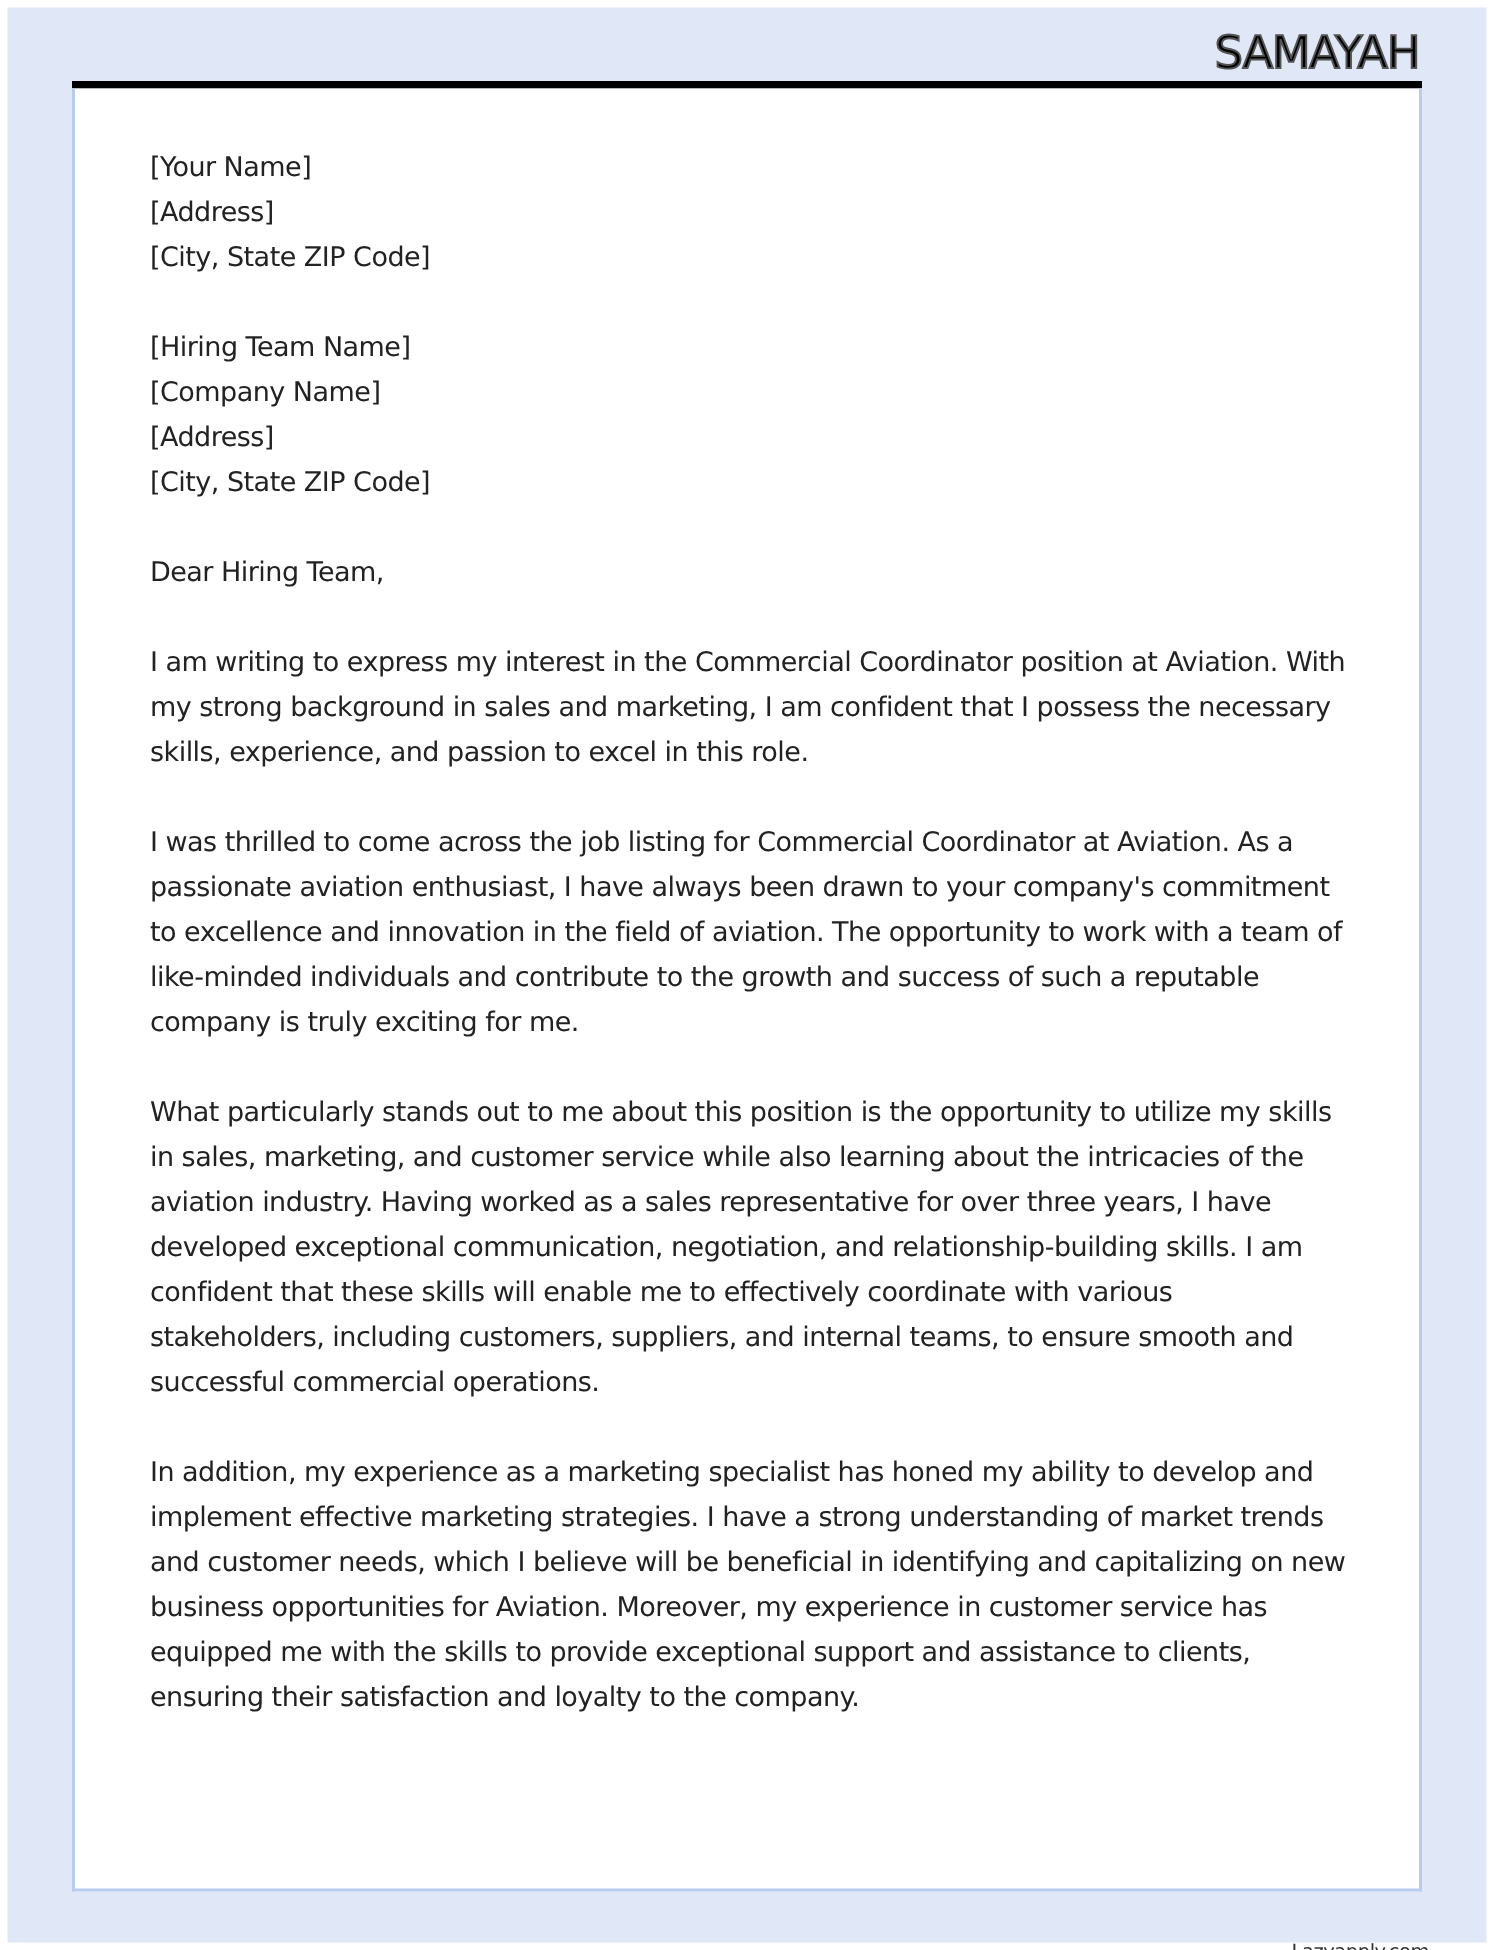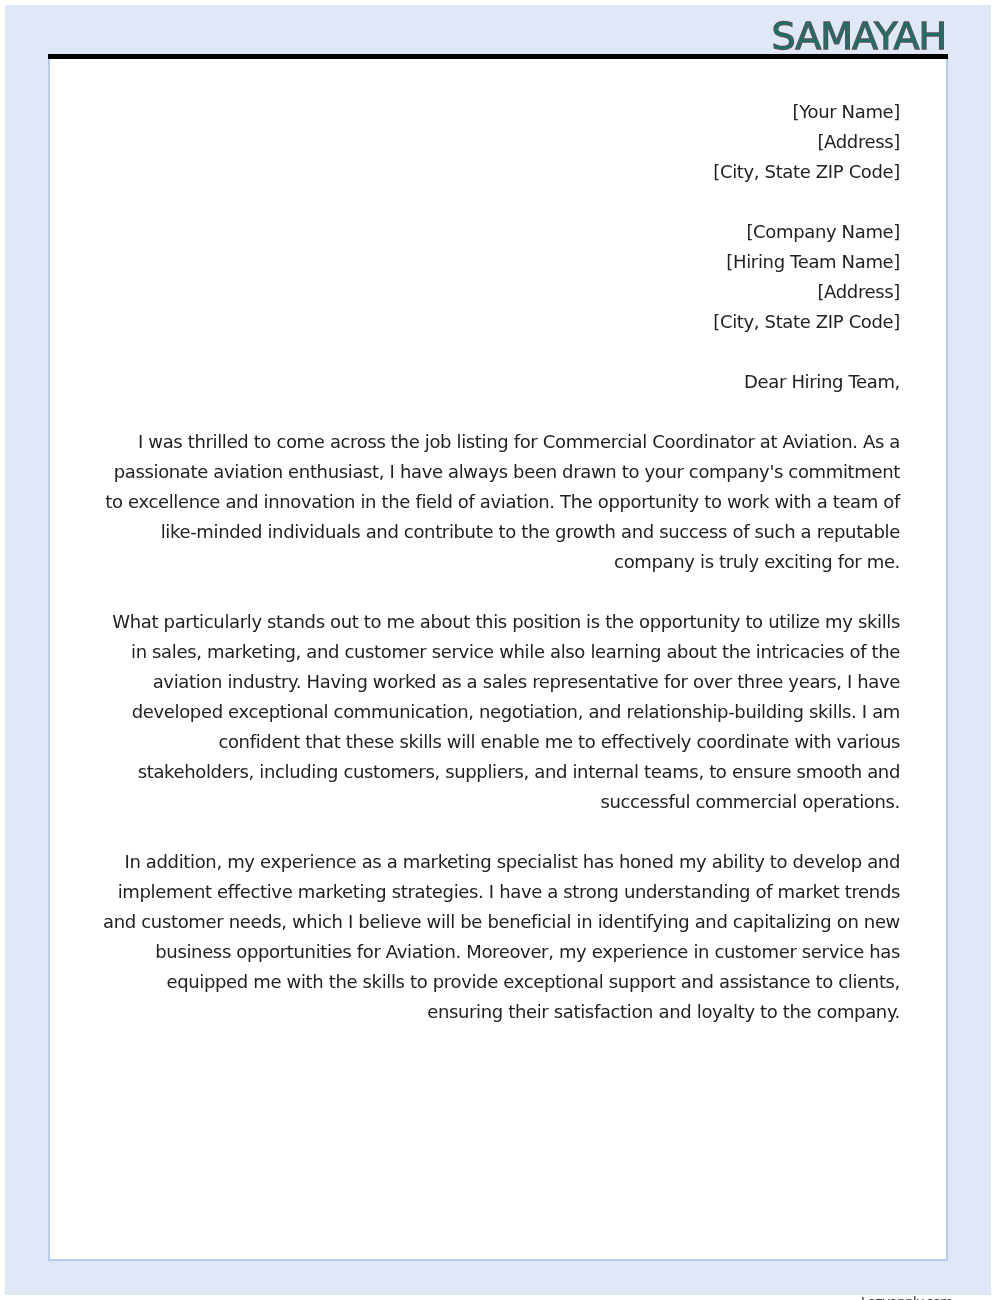--- a/index.html
+++ b/index.html
@@ -20,23 +20,23 @@
       top: 5px;
       width: 986px;
       height: 1290px;
       background: #e0e8f8;
     }
     .brand {
       position: absolute;
       right: 50px;
       top: 14px;
       font-family: "DejaVu Sans", sans-serif;
-      font-size: 38px;
+      font-size: 30px;
       letter-spacing: -1px;
-      color: #0f766e;
+      color: #000000;
       -webkit-text-stroke: 1.3px #555555;
       line-height: 44px;
     }
     .top-rule {
       position: absolute;
       left: 48px;
       top: 54px;
       width: 900px;
       height: 5px;
       background: #000000;
@@ -58,21 +58,20 @@
       top: 97px;
       width: 800px;
       font-family: "DejaVu Sans", sans-serif;
       font-size: 18px;
       line-height: 30px;
       color: #222222;
       letter-spacing: -0.35px;
     }
     .letter p {
       margin: 0 0 30px 0;
-      text-align: right;
     }
     .letter .block-line {
       display: block;
     }
     .watermark {
       position: absolute;
       left: 848px;
       top: 1294px;
       font-family: "DejaVu Sans", sans-serif;
       font-size: 13px;
@@ -89,24 +88,25 @@
 <div class="top-rule"></div>
 <div class="page"></div>
 
 <div class="letter">
   <p>
     <span class="block-line">[Your Name]</span>
     <span class="block-line">[Address]</span>
     <span class="block-line">[City, State ZIP Code]</span>
   </p>
   <p>
+    <span class="block-line">[Hiring Team Name]</span>
     <span class="block-line">[Company Name]</span>
-    <span class="block-line">[Hiring Team Name]</span>
     <span class="block-line">[Address]</span>
     <span class="block-line">[City, State ZIP Code]</span>
   </p>
   <p>Dear Hiring Team,</p>
+  <p>I am writing to express my interest in the Commercial Coordinator position at Aviation. With my strong background in sales and marketing, I am confident that I possess the necessary skills, experience, and passion to excel in this role.</p>
   <p>I was thrilled to come across the job listing for Commercial Coordinator at Aviation. As a passionate aviation enthusiast, I have always been drawn to your company's commitment to excellence and innovation in the field of aviation. The opportunity to work with a team of like-minded individuals and contribute to the growth and success of such a reputable company is truly exciting for me.</p>
   <p>What particularly stands out to me about this position is the opportunity to utilize my skills in sales, marketing, and customer service while also learning about the intricacies of the aviation industry. Having worked as a sales representative for over three years, I have developed exceptional communication, negotiation, and relationship-building skills. I am confident that these skills will enable me to effectively coordinate with various stakeholders, including customers, suppliers, and internal teams, to ensure smooth and successful commercial operations.</p>
   <p>In addition, my experience as a marketing specialist has honed my ability to develop and implement effective marketing strategies. I have a strong understanding of market trends and customer needs, which I believe will be beneficial in identifying and capitalizing on new business opportunities for Aviation. Moreover, my experience in customer service has equipped me with the skills to provide exceptional support and assistance to clients, ensuring their satisfaction and loyalty to the company.</p>
 </div>
 
 <div class="watermark">Lazyapply.com</div>
 
 </body></html>

